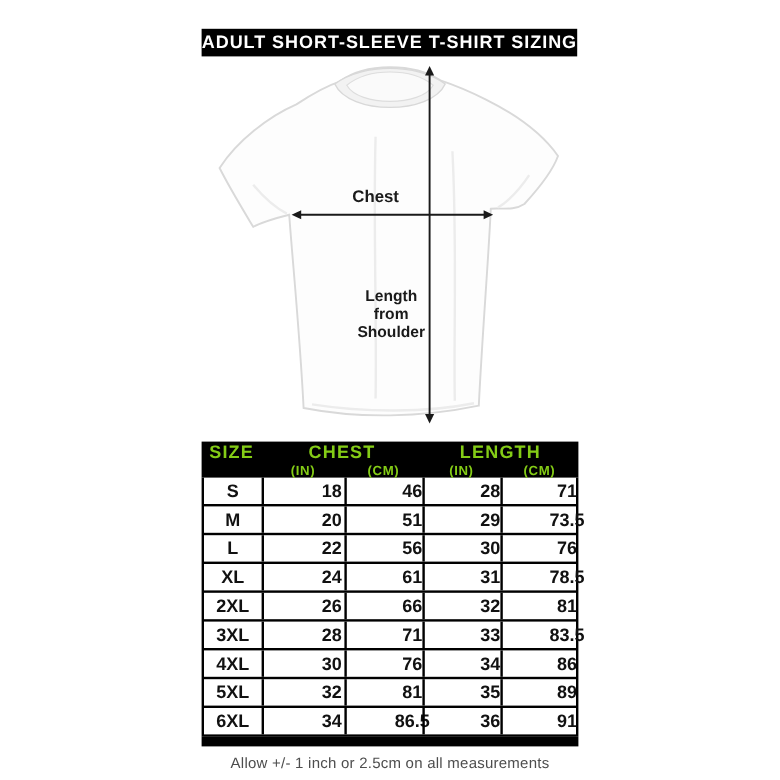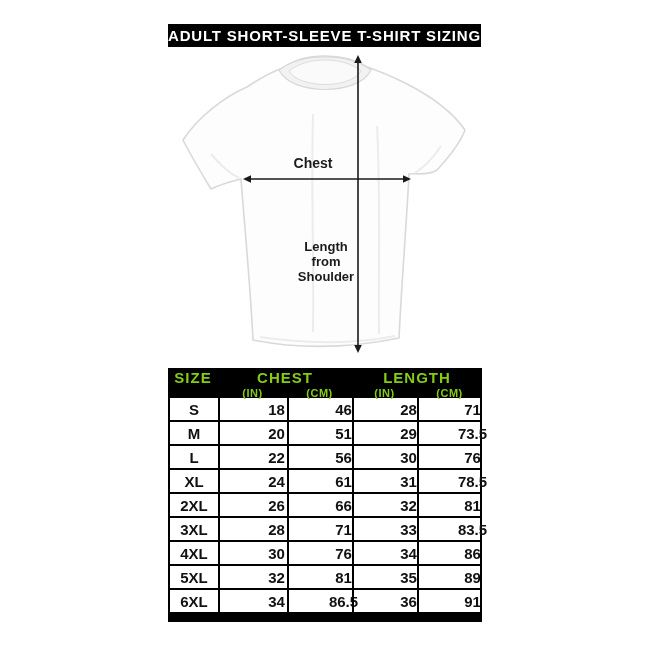--- a/index.html
+++ b/index.html
@@ -171,14 +171,15 @@
         <div class="td">6XL</div>
         <div class="td">34</div>
         <div class="td">86.5</div>
         <div class="td">36</div>
         <div class="td">91</div>
       </div>
     </div>
     <div class="bottom-bar"></div>
   </div>
 
+  <div class="note">Allow +/- 1 inch or 2.5cm on all measurements</div>
 
 </div>
 
 </body></html>

